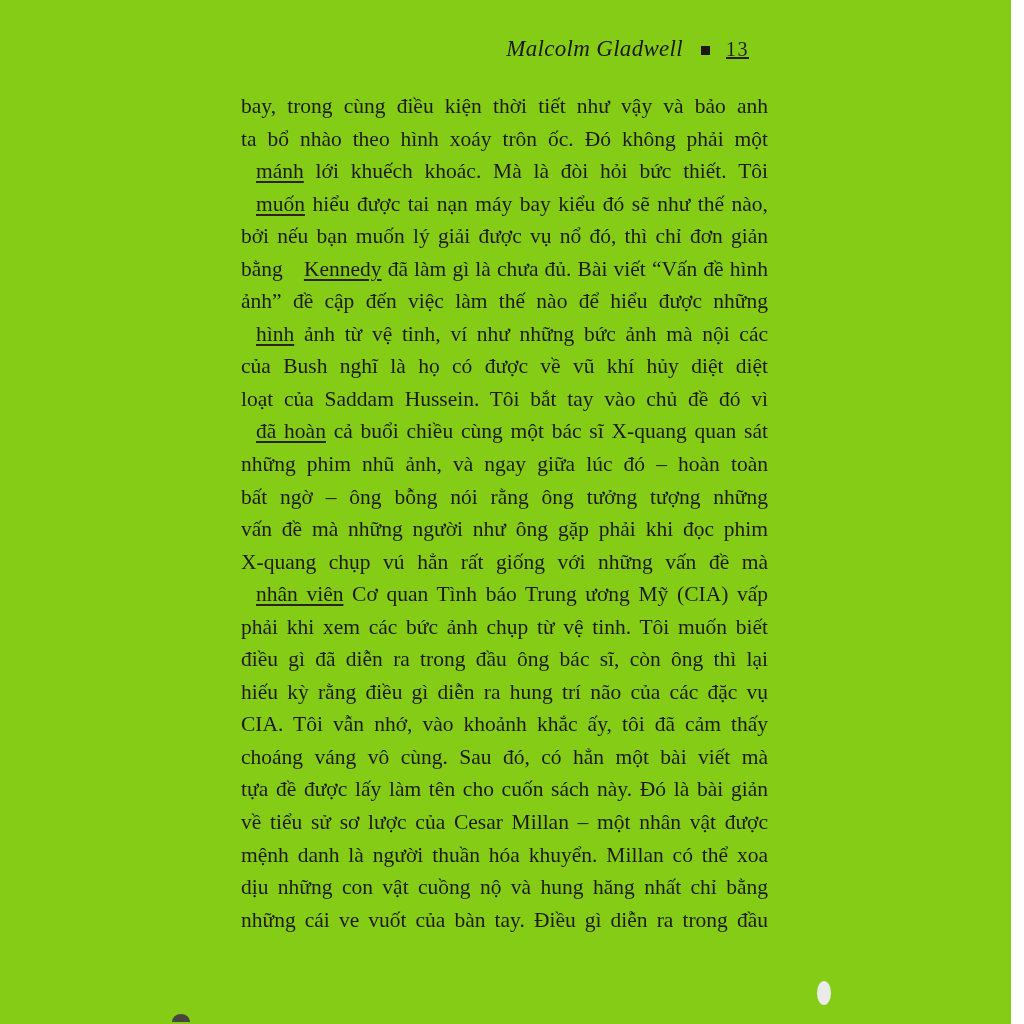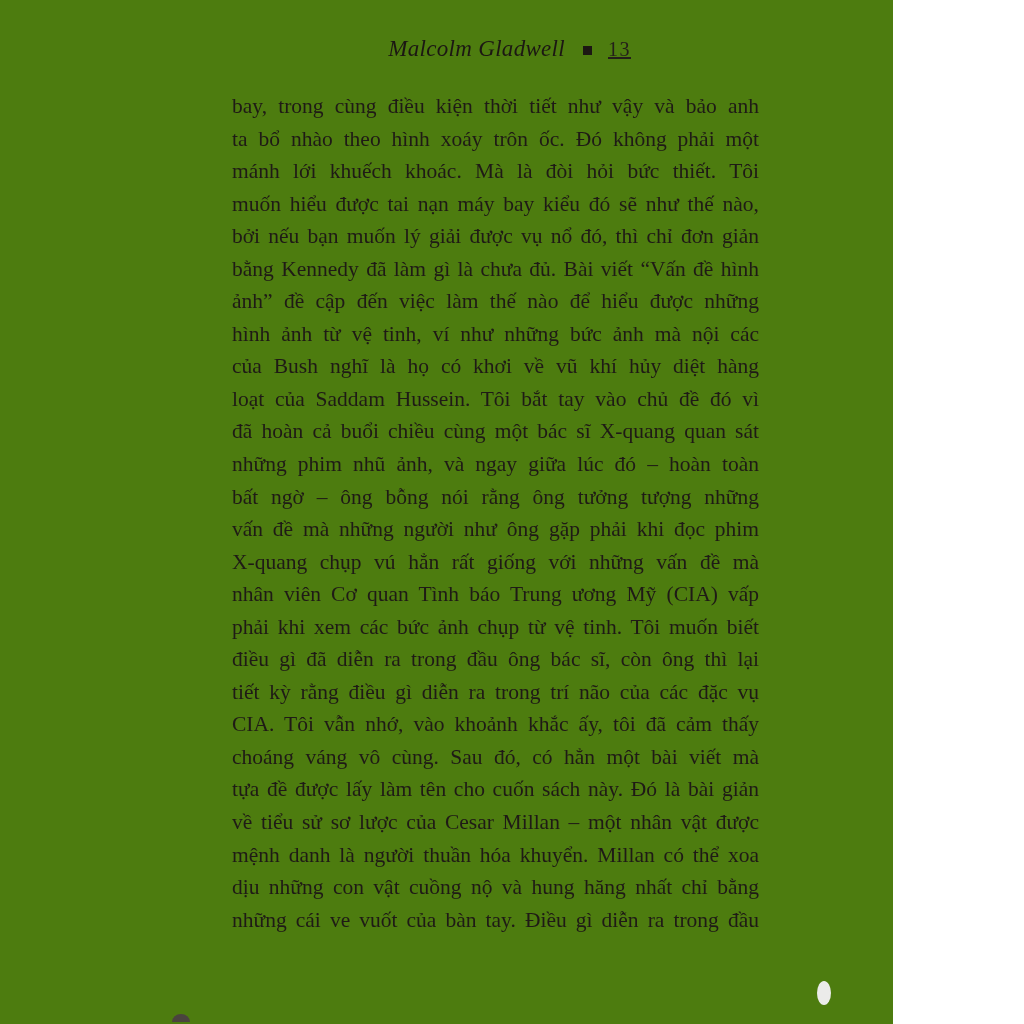--- a/index.html
+++ b/index.html
@@ -1,23 +1,23 @@
 <!DOCTYPE html>
 <html><head>
 <meta charset="utf-8">
 <style>
   * { box-sizing: border-box; }
   html, body { margin: 0; padding: 0; }
   body { background: #ffffff; font-family: "Liberation Serif", serif; }
 
   .page {
     position: relative;
-    width: 893px;
+    width: 1011px;
     height: 1024px;
-    background: #4d7c0f;
+    background: #84cc16;
     overflow: hidden;
     color: #1f1a16;
   }
 
   
   .page-header {
     position: absolute;
     top: 36px;
     right: 262px;
     display: flex;
@@ -41,36 +41,38 @@
     font-size: 20px;
     letter-spacing: 1.5px;
     color: #241f1a;
     text-decoration: underline;
   }
 
   
   .body-text {
     position: absolute;
     top: 90px;
-    left: 232px;
+    left: 241px;
     width: 527px;
   }
   .line {
     font-size: 21.5px;
     line-height: 32.55px;
     text-align: justify;
     text-align-last: justify;
     color: #1f1a16;
     white-space: normal;
   }
   .seg-italic { }
   .seg-underline {
+    text-decoration: underline;
     text-decoration-thickness: 1.5px;
     text-underline-offset: 3px;
     text-decoration-color: #2a241f;
+    margin-left: 15px;
   }
 
   
   .artifact-glyph {
     position: absolute;
     left: 172px;
     top: 1014px;
     width: 18px;
     height: 8px;
     background: #4a443e;
@@ -99,31 +101,31 @@
 
   <main class="body-text" id="body-text">
       <div class="line"><span>bay, trong cùng điều kiện thời tiết như vậy và bảo anh</span></div>
       <div class="line"><span>ta bổ nhào theo hình xoáy trôn ốc. Đó không phải một</span></div>
       <div class="line"><span class="seg-underline">mánh</span><span> lới khuếch khoác. Mà là đòi hỏi bức thiết. Tôi</span></div>
       <div class="line"><span class="seg-underline">muốn</span><span> hiểu được tai nạn máy bay kiểu đó sẽ như thế nào,</span></div>
       <div class="line"><span>bởi nếu bạn muốn lý giải được vụ nổ đó, thì chỉ đơn giản</span></div>
       <div class="line"><span>bằng </span><span class="seg-underline">Kennedy</span><span> đã làm gì là chưa đủ. Bài viết “Vấn đề hình</span></div>
       <div class="line"><span>ảnh” đề cập đến việc làm thế nào để hiểu được những</span></div>
       <div class="line"><span class="seg-underline">hình</span><span> ảnh từ vệ tinh, ví như những bức ảnh mà nội các</span></div>
-      <div class="line"><span>của Bush nghĩ là họ có khơi về vũ khí hủy diệt hàng</span></div>
+      <div class="line"><span>của Bush nghĩ là họ có được về vũ khí hủy diệt diệt</span></div>
       <div class="line"><span>loạt của Saddam Hussein. Tôi bắt tay vào chủ đề đó vì</span></div>
       <div class="line"><span class="seg-underline">đã hoàn</span><span> cả buổi chiều cùng một bác sĩ X-quang quan sát</span></div>
       <div class="line"><span>những phim nhũ ảnh, và ngay giữa lúc đó – hoàn toàn</span></div>
       <div class="line"><span>bất ngờ – ông bỗng nói rằng ông tưởng tượng những</span></div>
       <div class="line"><span>vấn đề mà những người như ông gặp phải khi đọc phim</span></div>
       <div class="line"><span>X-quang chụp vú hẳn rất giống với những vấn đề mà</span></div>
       <div class="line"><span class="seg-underline">nhân viên</span><span> Cơ quan Tình báo Trung ương Mỹ (CIA) vấp</span></div>
       <div class="line"><span>phải khi xem các bức ảnh chụp từ vệ tinh. Tôi muốn biết</span></div>
       <div class="line"><span>điều gì đã diễn ra trong đầu ông bác sĩ, còn ông thì lại</span></div>
-      <div class="line"><span>tiết kỳ rằng điều gì diễn ra trong trí não của các đặc vụ</span></div>
+      <div class="line"><span>hiếu kỳ rằng điều gì diễn ra hung trí não của các đặc vụ</span></div>
       <div class="line"><span>CIA. Tôi vẫn nhớ, vào khoảnh khắc ấy, tôi đã cảm thấy</span></div>
       <div class="line"><span>choáng váng vô cùng. Sau đó, có hẳn một bài viết mà</span></div>
       <div class="line"><span>tựa đề được lấy làm tên cho cuốn sách này. Đó là bài giản</span></div>
       <div class="line"><span>về tiểu sử sơ lược của Cesar Millan – một nhân vật được</span></div>
       <div class="line"><span>mệnh danh là </span><span class="seg-italic">người thuần hóa khuyển</span><span>. Millan có thể xoa</span></div>
       <div class="line"><span>dịu những con vật cuồng nộ và hung hăng nhất chỉ bằng</span></div>
       <div class="line"><span>những cái ve vuốt của bàn tay. Điều gì diễn ra trong đầu</span></div>
     </main>
 
   <div class="artifact-glyph"></div>

